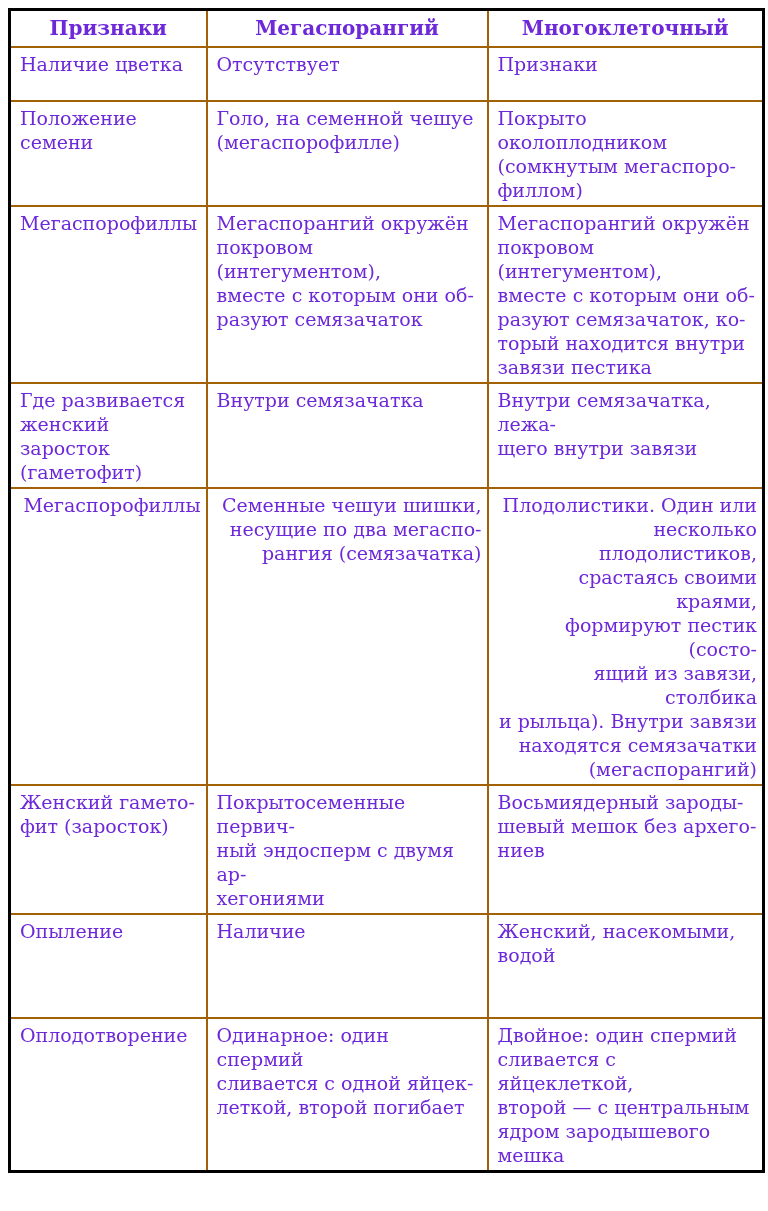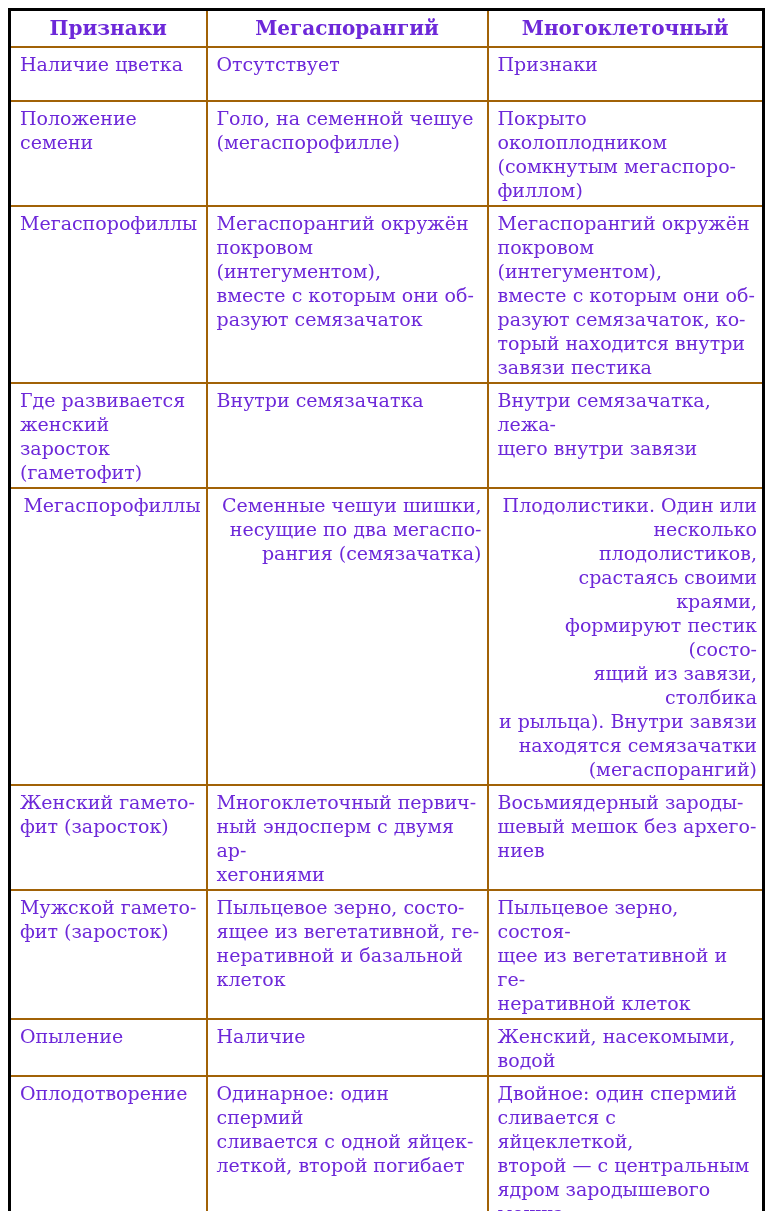--- a/index.html
+++ b/index.html
@@ -127,37 +127,26 @@
 срастаясь своими краями,
 формируют пестик (состо-
 ящий из завязи, столбика
 и рыльца). Внутри завязи
 находятся семязачатки
 (мегаспорангий)</td>
       </tr>
       <tr>
         <td class="feature-cell">Женский гамето-
 фит (заросток)</td>
-        <td>Многоклеточный первич-
+        <td>Покрытосеменные первич-
 ный эндосперм с двумя ар-
 хегониями</td>
         <td>Восьмиядерный зароды-
 шевый мешок без архего-
 ниев</td>
-      </tr>
-      <tr>
-        <td class="feature-cell">Мужской гамето-
-фит (заросток)</td>
-        <td>Пыльцевое зерно, состо-
-ящее из вегетативной, ге-
-неративной и базальной
-клеток</td>
-        <td>Пыльцевое зерно, состоя-
-щее из вегетативной и ге-
-неративной клеток</td>
       </tr>
       <tr>
         <td class="feature-cell">Опыление</td>
         <td>Наличие</td>
         <td>Женский, насекомыми, водой</td>
       </tr>
       <tr>
         <td class="feature-cell">Оплодотворение</td>
         <td>Одинарное: один спермий
 сливается с одной яйцек-

